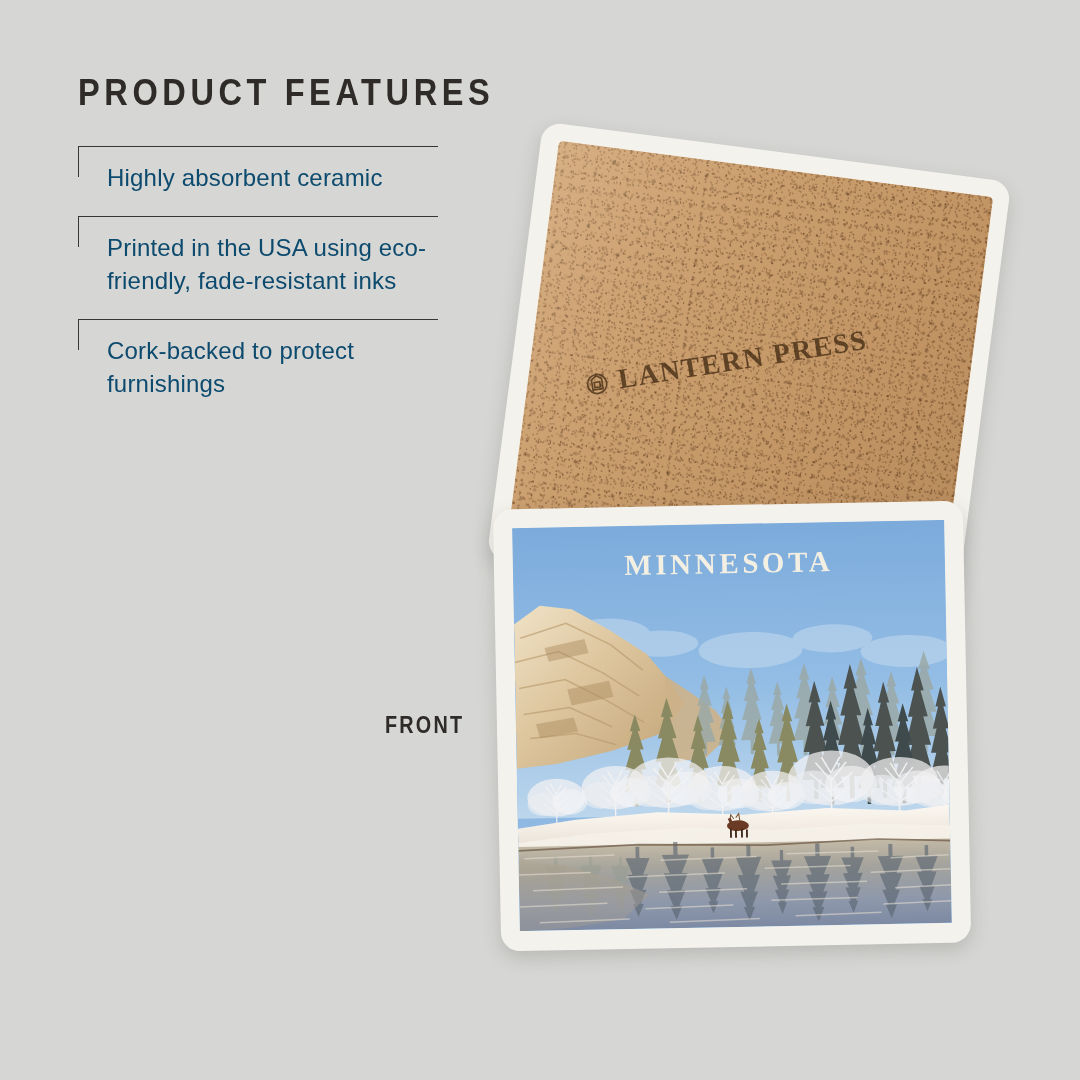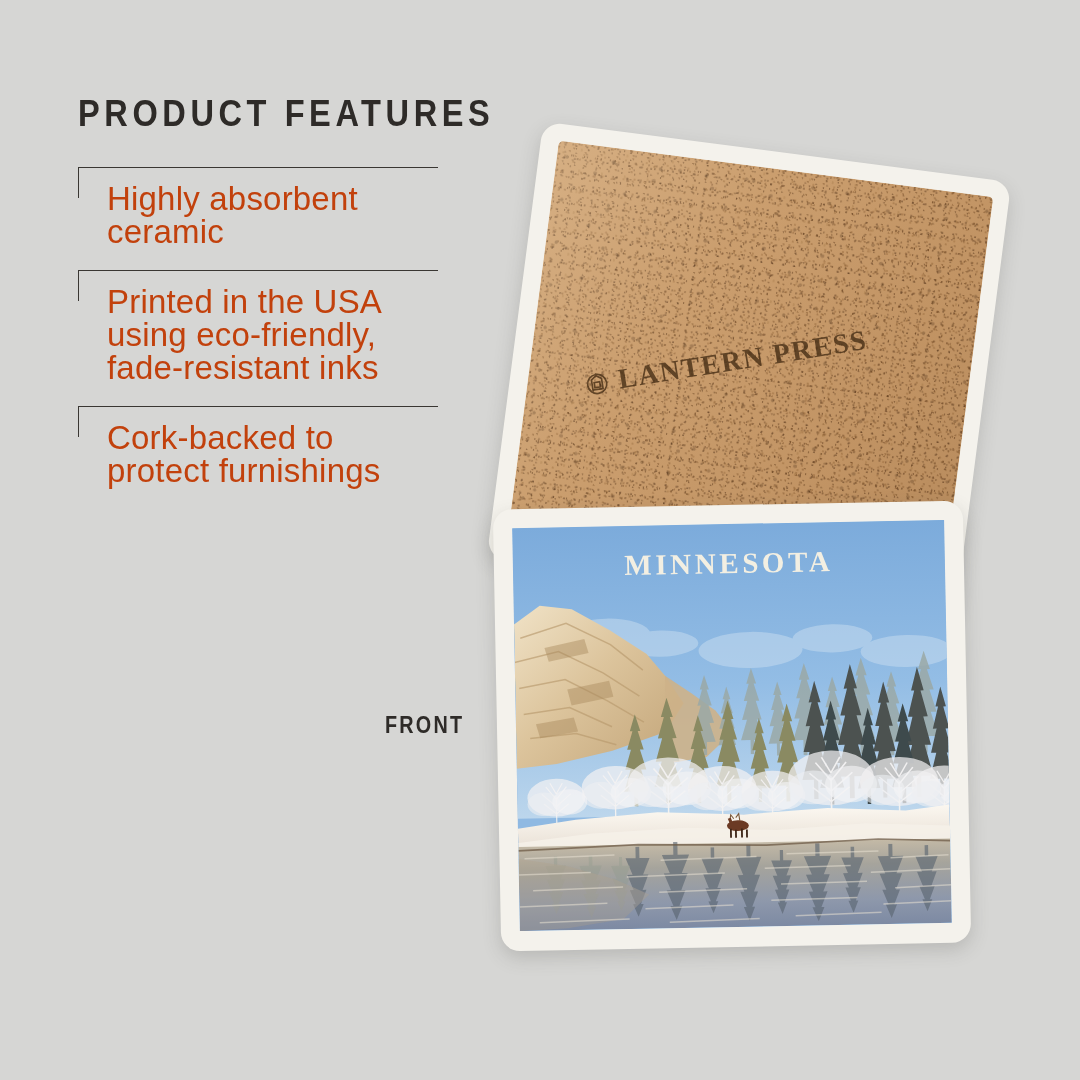--- a/index.html
+++ b/index.html
@@ -15,21 +15,20 @@
     overflow: hidden;
     position: relative;
   }
 
   
   #features-panel {
     position: absolute;
     left: 78px;
     top: 72px;
     width: 360px;
-    margin-top: 21px;
   }
 
   #features-title {
     font-family: "Liberation Sans Narrow", "Liberation Sans", sans-serif;
     font-weight: 700;
     font-size: 37px;
     letter-spacing: 5.2px;
     color: #2e2b28;
     margin: 0 0 32px 0;
     transform: scaleX(0.88);
@@ -57,23 +56,23 @@
     
     content: "";
     position: absolute;
     left: -1.6px;
     bottom: -1px;
     width: 3px;
     height: 0;
   }
   .feature-text {
     position: relative;
-    font-size: 33px;
+    font-size: 24px;
     line-height: 33px;
-    color: #c2410c;
+    color: #0c4a6e;
     padding-top: 15px;
     letter-spacing: 0.2px;
   }
 
   
   .side-label {
     position: absolute;
     font-family: "Liberation Sans Narrow", "Liberation Sans", sans-serif;
     font-weight: 700;
     font-size: 23px;

